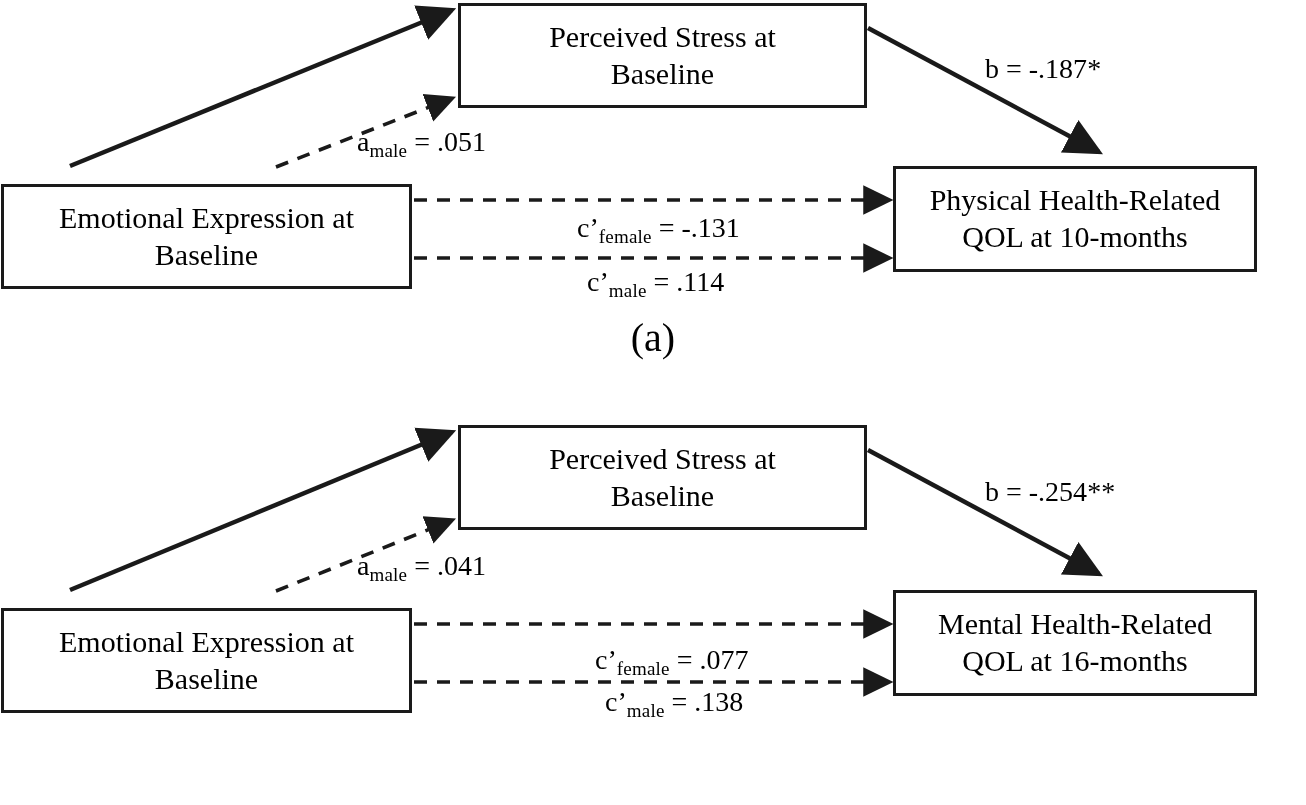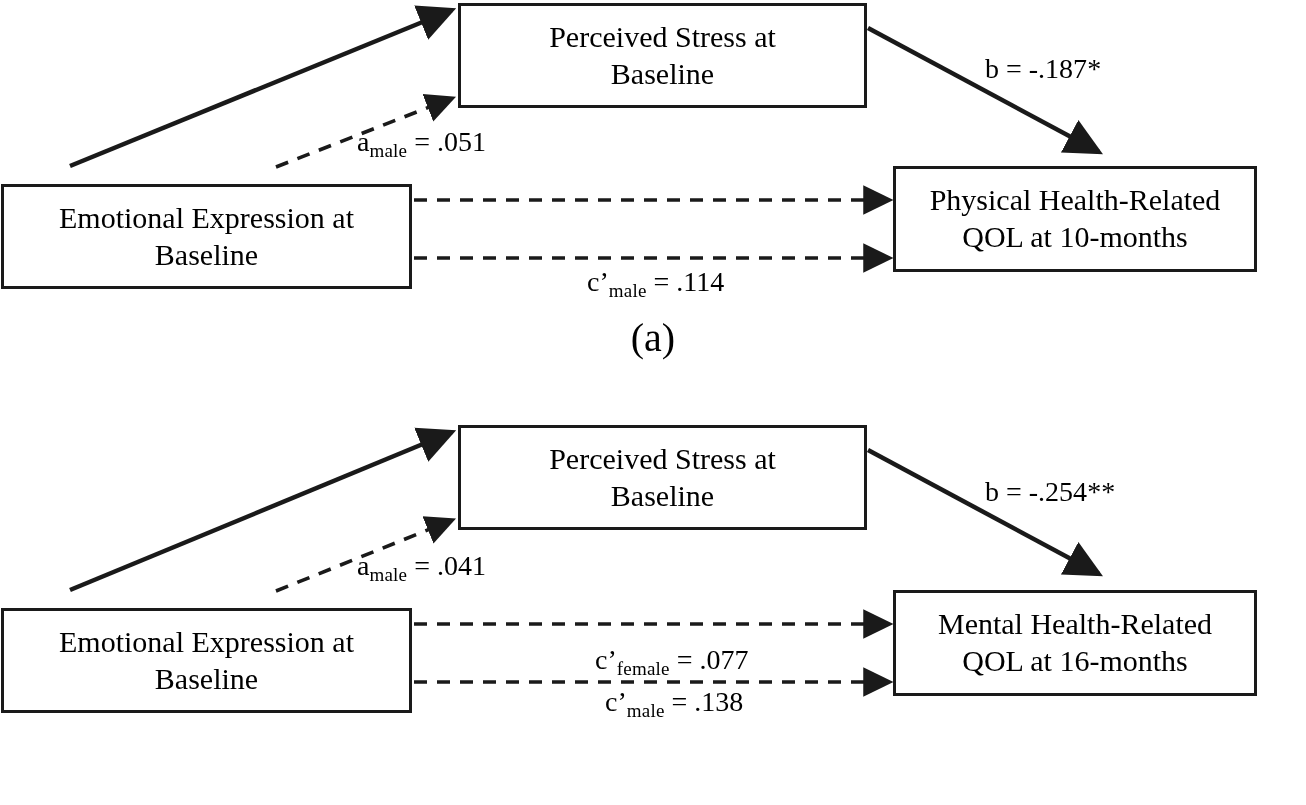--- a/index.html
+++ b/index.html
@@ -142,20 +142,21 @@
     <div class="node-box box-outcome">
       <span class="node-text">Physical Health-Related
 QOL at 10-months</span>
     </div>
 
 
     <div class="edge-label lbl-a-male"><span>a</span><sub>male</sub> <span>=</span> <span>.051</span><span></span></div>
 
     <div class="edge-label lbl-b"><span>b</span> <span>=</span> <span>-.187</span><span>*</span></div>
 
+    <div class="edge-label lbl-c-female"><span class="prime">c’</span><sub>female</sub> <span>=</span> <span>-.131</span></div>
 
     <div class="edge-label lbl-c-male"><span class="prime">c’</span><sub>male</sub> <span>=</span> <span>.114</span></div>
 
     <div class="panel-caption" id="caption-a">(a)</div>
   </div>
 
   <div class="panel" id="panel-b">
 
     <svg class="panel-svg" viewBox="0 0 1306 405">
       <defs>

